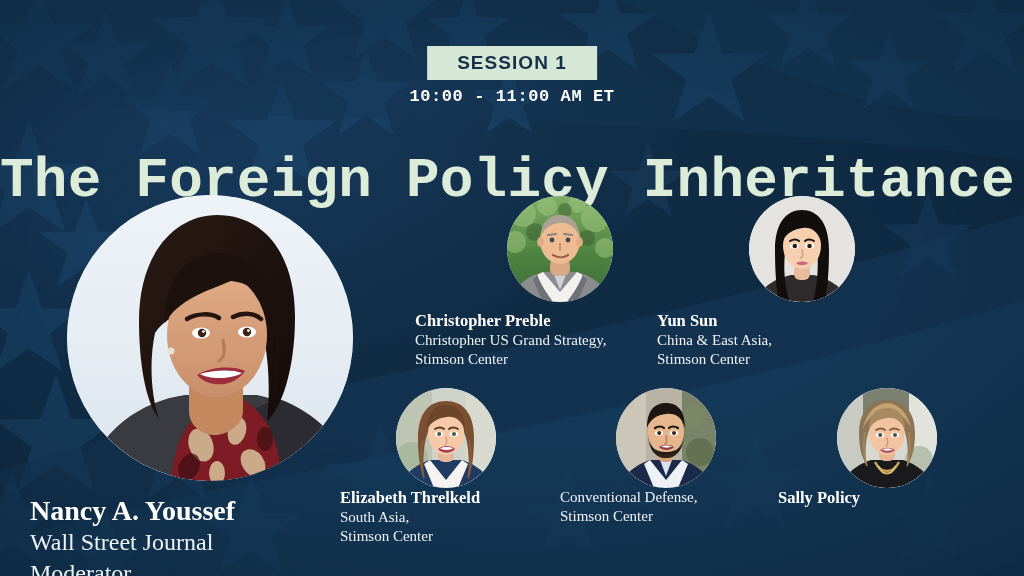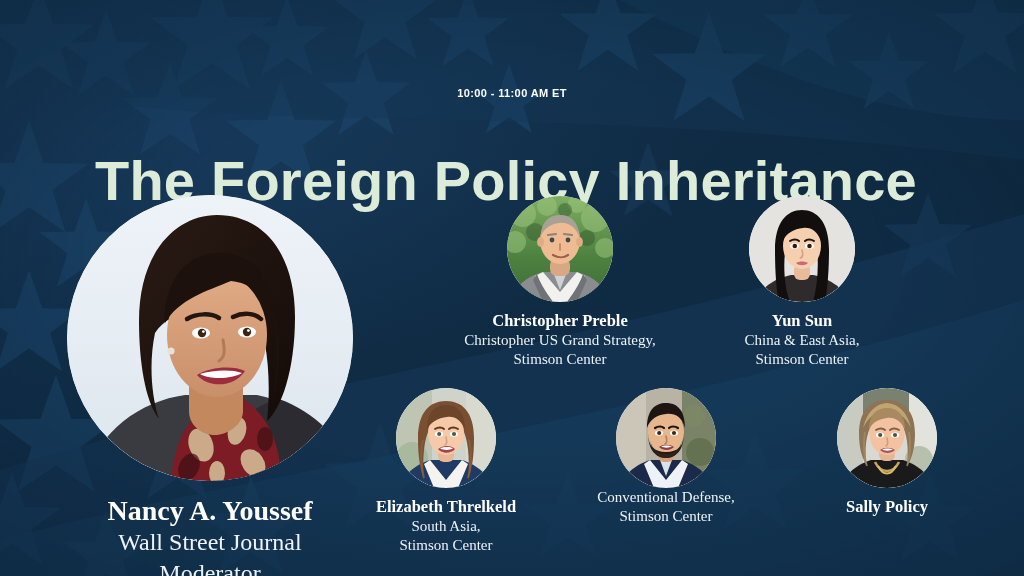--- a/index.html
+++ b/index.html
@@ -56,48 +56,47 @@
     line-height: 1;
     color: #17304a;
     background: #d6e7d5;
     white-space: nowrap;
   }
   .session-time {
     position: absolute;
     left: 50%;
     transform: translateX(-50%);
     top: 87px;
-    font-family: Liberation Sans, sans-serif;
+    font-family: Liberation Mono, monospace;
     font-weight: bold;
-    font-size: 11px;
+    font-size: 17px;
     letter-spacing: 0.035em;
     color: #ffffff;
     white-space: nowrap;
   }
 
   
   .title {
     position: absolute;
     left: 0;
     right: 12px;
     top: 112px;
     text-align: center;
-    font-family: Liberation Sans, sans-serif;
+    font-family: Liberation Mono, monospace;
     font-weight: bold;
     font-size: 56px;
     line-height: 1.12;
     letter-spacing: 0.004em;
     color: #dcecd9;
     white-space: nowrap;
   }
 
   
   .person {
     position: absolute;
-    text-align: center;
   }
   .avatar {
     position: relative;
     margin: 0 auto;
     border-radius: 50%;
     overflow: hidden;
     background: #e8eef3;
   }
   .avatar svg { display: block; }
 
@@ -123,21 +122,21 @@
   
   .top-row .avatar { width: 106px; height: 106px; }
   .top-row .p-name { font-size: 16.5px; margin-top: 9px; }
   .top-row .p-line { font-size: 15px; line-height: 1.26; }
 
   .pos-preble { left: 415px; top: 196px; width: 290px; }
   .pos-yunsun { left: 657px; top: 196px; width: 290px; }
 
   
   .bottom-row .avatar { width: 100px; height: 100px; }
-  .bottom-row .p-name { font-size: 16.5px; margin-top: 9px; }
+  .bottom-row .p-name { font-size: 16.5px; }
   .bottom-row .p-line { font-size: 15px; line-height: 1.26; }
 
   .pos-threlkeld { left: 340px; top: 388px; width: 212px; }
   .pos-yousif   { left: 560px; top: 388px; width: 212px; }
   .pos-yozell   { left: 778px; top: 388px; width: 218px; }
 </style>
 </head>
 <body>
 
 <div id="slide">
@@ -189,20 +188,21 @@
 
   <svg class="bg-waves" width="1024" height="576" viewBox="0 0 1024 576" preserveAspectRatio="none">
     <path d="M0,470 C240,392 560,356 1024,214 L1024,576 L0,576 Z" fill="#16395a" opacity="0.55"></path>
     <path d="M0,540 C260,470 600,430 1024,300 L1024,576 L0,576 Z" fill="#194064" opacity="0.45"></path>
     <path d="M0,86 C250,140 520,96 1024,160 L1024,0 L0,0 Z" fill="#153756" opacity="0.4"></path>
     <path d="M620,0 C760,70 880,120 1024,120 L1024,0 Z" fill="#173b5d" opacity="0.45"></path>
   </svg>
 
   <div class="bg-vignette"></div>
 
+  <div class="badge">SESSION 1</div>
   <div class="session-time">10:00 - 11:00 AM ET</div>
   <h1 class="title">The Foreign Policy Inheritance</h1>
 
   <div class="person moderator">
     <div class="avatar">
       <svg width="286" height="286" viewBox="0 0 286 286">
         <defs>
           <clipPath id="mclip">
               <circle cx="143" cy="143" r="143"></circle>
             </clipPath>

